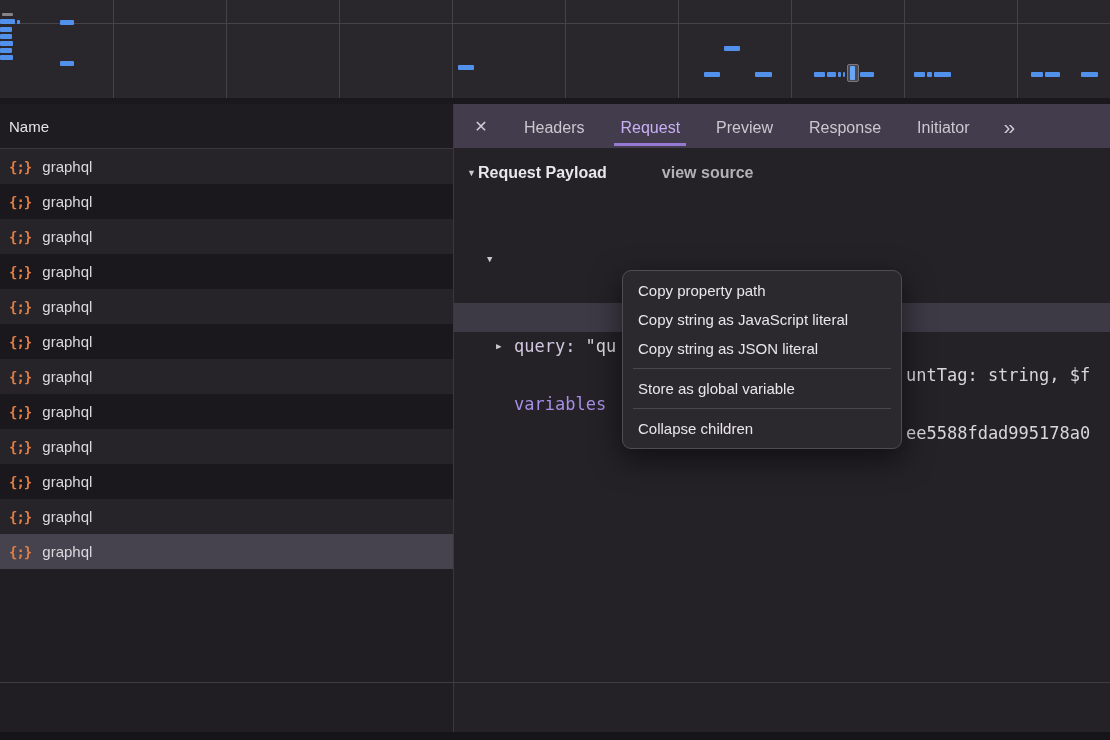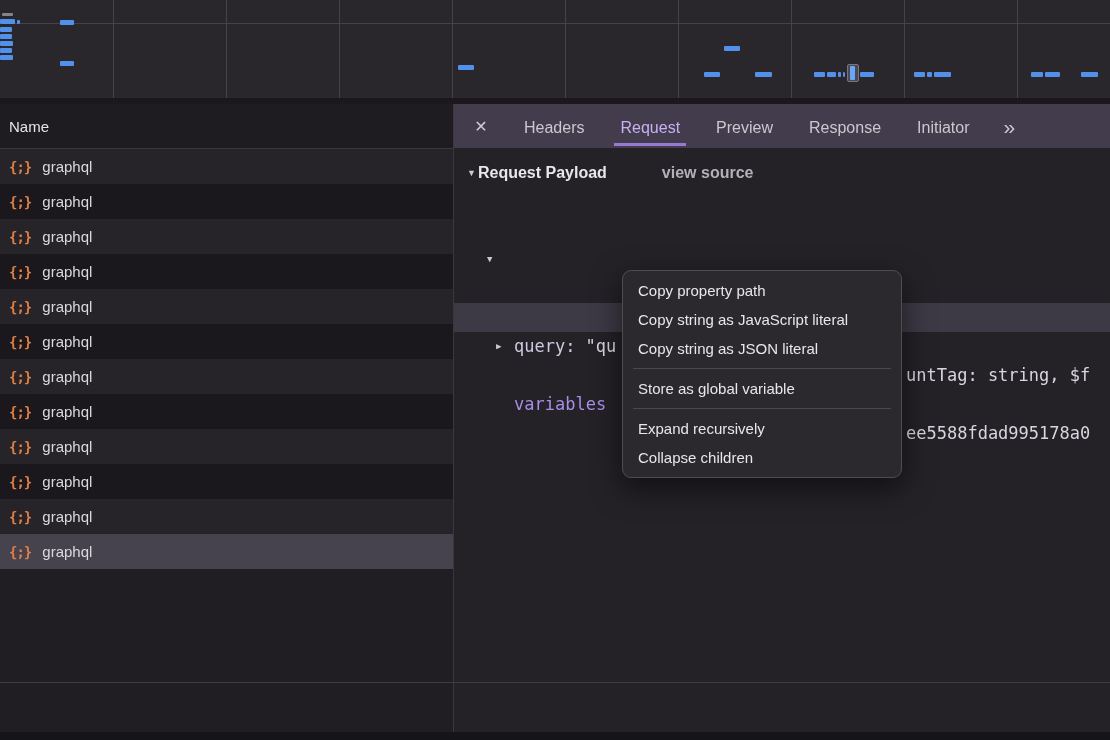--- a/index.html
+++ b/index.html
@@ -210,19 +210,18 @@
     </div>
   </div>
 
   <div class="context-menu">
       <div class="menu-item">Copy property path</div>
       <div class="menu-item">Copy string as JavaScript literal</div>
       <div class="menu-item">Copy string as JSON literal</div>
       <div class="menu-sep"></div>
       <div class="menu-item">Store as global variable</div>
       <div class="menu-sep"></div>
-      <div class="menu-item">Expand recursively</div>
       <div class="menu-item">Collapse children</div>
     </div>
 
   <div class="footer-line"></div>
   <div class="bottom-strip"></div>
 </div>
 
 </body></html>

